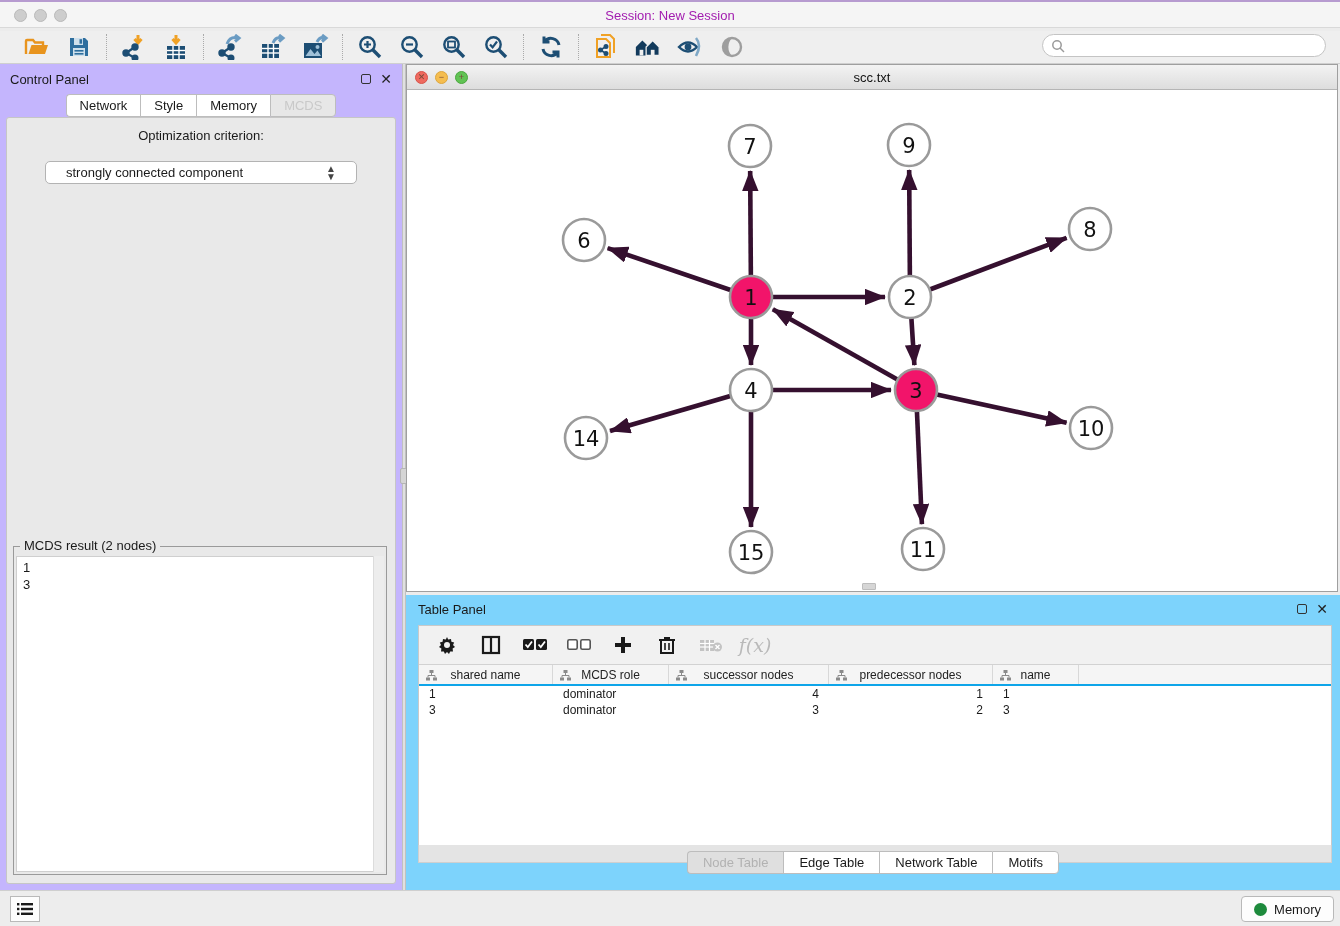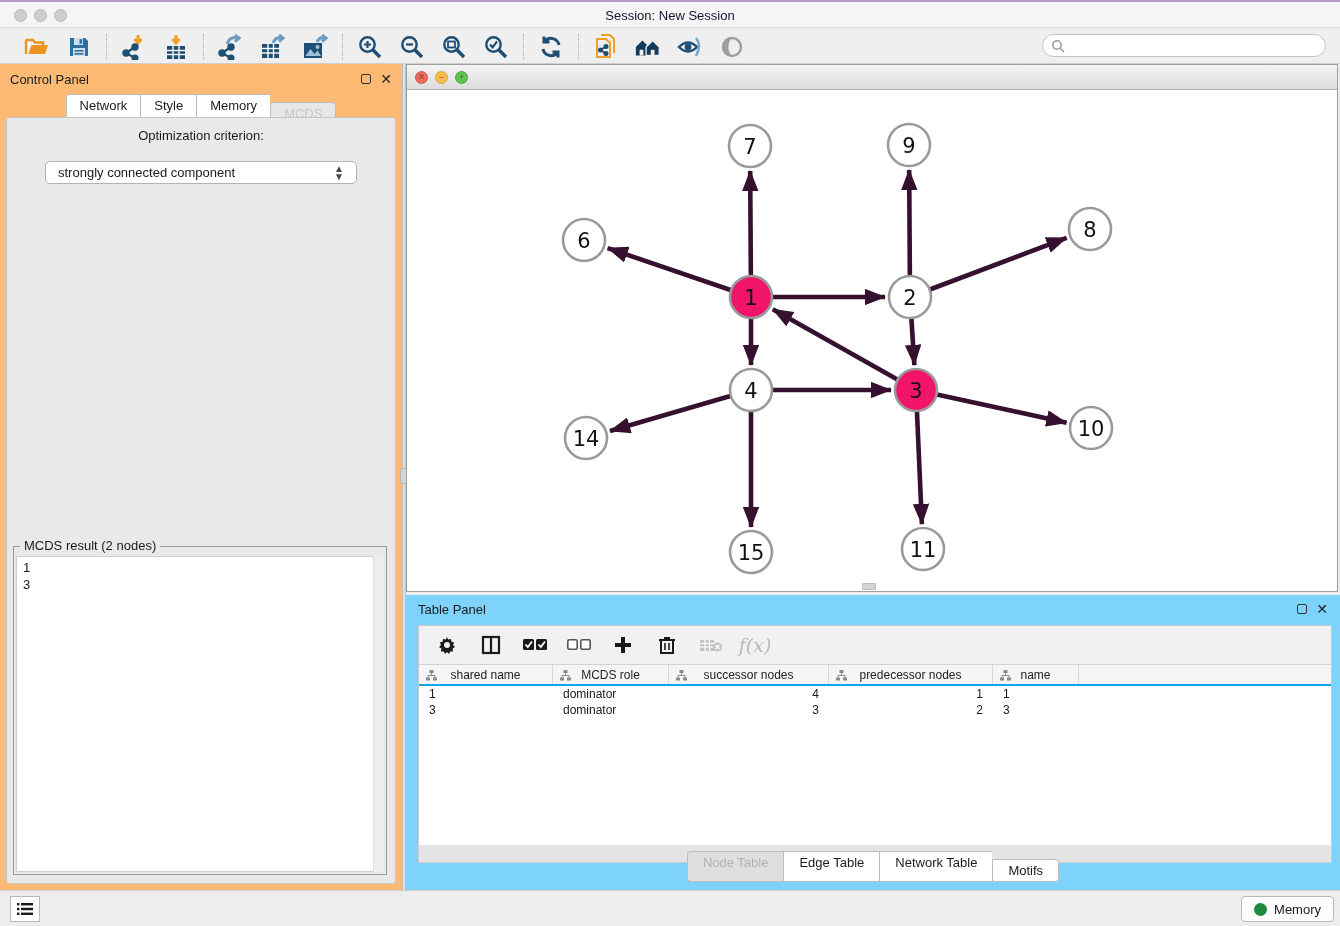--- a/index.html
+++ b/index.html
@@ -6,46 +6,46 @@
   html,body { width:1340px; height:926px; overflow:hidden; }
   body { font-family:"Liberation Sans","DejaVu Sans",sans-serif; background:#ececec; position:relative; font-size:13px; color:#1a1a1a; }
 
   
   .titlebar { position:absolute; left:0; top:0; width:1340px; height:28px; background:#f5f5f5; border-top:2px solid #b79bd0; border-bottom:1px solid #d9d9d9; }
   .traffic { position:absolute; top:7px; left:14px; display:flex; gap:7px; }
   .tl { width:13px; height:13px; border-radius:50%; background:#cdcdcd; border:1px solid #b9b9b9; font-size:9px; line-height:11px; text-align:center; color:#7a4a3a; }
   .tl.red { background:#ee6a5f; border-color:#d75349; }
   .tl.yellow { background:#f5bd4f; border-color:#dda63d; }
   .tl.green { background:#61c354; border-color:#4aa73e; }
-  .win-title { position:absolute; top:6px; left:0; width:100%; text-align:center; color:#0f172a; font-size:13px; }
+  .win-title { position:absolute; top:6px; left:0; width:100%; text-align:center; color:#a21caf; font-size:13px; }
 
   
   .toolbar { position:absolute; left:0; top:31px; width:1340px; height:33px; background:#efefef; border-bottom:1px solid #cfcfcf; display:flex; align-items:center; padding-left:10px; }
   .tbgroup { display:flex; align-items:center; gap:14px; padding:0 13px; }
   .tbsep { width:1px; height:26px; border-left:1px dotted #aaa; }
   .tbicon { width:28px; height:26px; display:flex; align-items:center; justify-content:center; cursor:pointer; }
   .tbicon svg { display:block; }
   .searchbox { position:absolute; right:14px; top:3px; width:284px; height:23px; background:#fff; border:1px solid #c4c4c4; border-radius:12px; display:flex; align-items:center; padding-left:8px; }
   .searchbox input { border:none; outline:none; flex:1; font-size:12px; background:transparent; height:18px; }
 
   
-  .cpanel { position:absolute; left:0; top:64px; width:402px; height:826px; background:#fdba74; }
+  .cpanel { position:absolute; left:0; top:64px; width:402px; height:826px; background:#c4b5fd; }
   .panel-head { height:30px; display:flex; align-items:center; padding:0 10px; }
   .panel-head .ph-title { font-size:13px; color:#1a1a1a; }
   .ph-icons { margin-left:auto; display:flex; gap:9px; align-items:center; }
   .ph-float { width:10px; height:10px; border:1.5px solid #333; border-radius:2px; }
   .ph-close { font-size:14px; font-weight:bold; color:#222; line-height:10px; }
   .seg-tabs { display:flex; justify-content:center; }
   .seg { border:1px solid #bdbdbd; background:#fff; padding:3px 13px; font-size:13px; border-right:none; cursor:pointer; }
   .seg:first-child { border-radius:4px 0 0 4px; }
-  .seg:last-child { border-right:1px solid #bdbdbd; border-radius:0 4px 4px 0;margin-top:8px; }
+  .seg:last-child { border-right:1px solid #bdbdbd; border-radius:0 4px 4px 0; }
   .seg.disabled-sel { background:#e7e7e7; color:#c9c9c9; }
   .cp-body { position:absolute; left:6px; right:6px; top:53px; bottom:6px; border:1px solid #c6c6c6; border-radius:3px; background:#e9e9e9; }
   .opt-label { text-align:center; margin-top:10px; font-size:13px; }
-  .dropdown { position:absolute; left:38px; right:38px; top:43px; height:23px; background:#fff; border:1px solid #b3b3b3; border-radius:5px; display:flex; align-items:center; padding:0 12px; font-size:13px; cursor:pointer; }
+  .dropdown { position:absolute; left:38px; right:38px; top:43px; height:23px; background:#fff; border:1px solid #b3b3b3; border-radius:5px; display:flex; align-items:center; padding:0 20px; font-size:13px; cursor:pointer; }
   .dd-stepper { margin-left:auto; font-size:10px; line-height:8px; color:#444; text-align:center; }
   .cp-buttons { position:absolute; top:78px; left:0; width:100%; display:flex; justify-content:center; gap:14px; }
   .btn { background:#fff; border:1px solid #b3b3b3; border-radius:5px; padding:3px 16px; font-size:13px; cursor:pointer; }
   .result-group { position:absolute; left:6px; right:8px; top:428px; bottom:8px; border:1px solid #9a9a9a; background:#e9e9e9; }
   .result-title { position:absolute; top:-9px; left:6px; background:#e9e9e9; padding:0 4px; font-size:13px; }
   .result-area { position:absolute; left:2px; right:2px; top:9px; bottom:2px; background:#fff; border:1px solid #cfcfcf; font-size:13px; line-height:17px; padding:2px 6px; overflow:hidden; }
   .result-scroll { position:absolute; right:2px; top:9px; bottom:2px; width:11px; background:#ededed; border-left:1px solid #dcdcdc; }
 
   
   .vsplit { position:absolute; left:402px; top:64px; width:4px; height:826px; background:#e0e0e0; border-left:1px solid #c0c0c0; border-right:1px solid #c0c0c0; }
@@ -295,20 +295,21 @@
     </div>
   </div>
 </div>
 
 <div class="vsplit">
     <div class="grip"></div>
   </div>
 
 <div class="netwin">
   <div class="net-titlebar">
+    <div class="net-title">scc.txt</div>
     <div class="net-traffic">
       <div class="tl red">✕</div>
       <div class="tl yellow">−</div>
       <div class="tl green">+</div>
     </div>
   </div>
   <div class="net-canvas">
     <svg id="graph-svg" width="930" height="502" viewBox="0 0 930 502">
         <defs>
           <marker id="arrow" markerWidth="4.6" markerHeight="3.6" refX="4.4" refY="1.8" orient="auto" markerUnits="strokeWidth">

